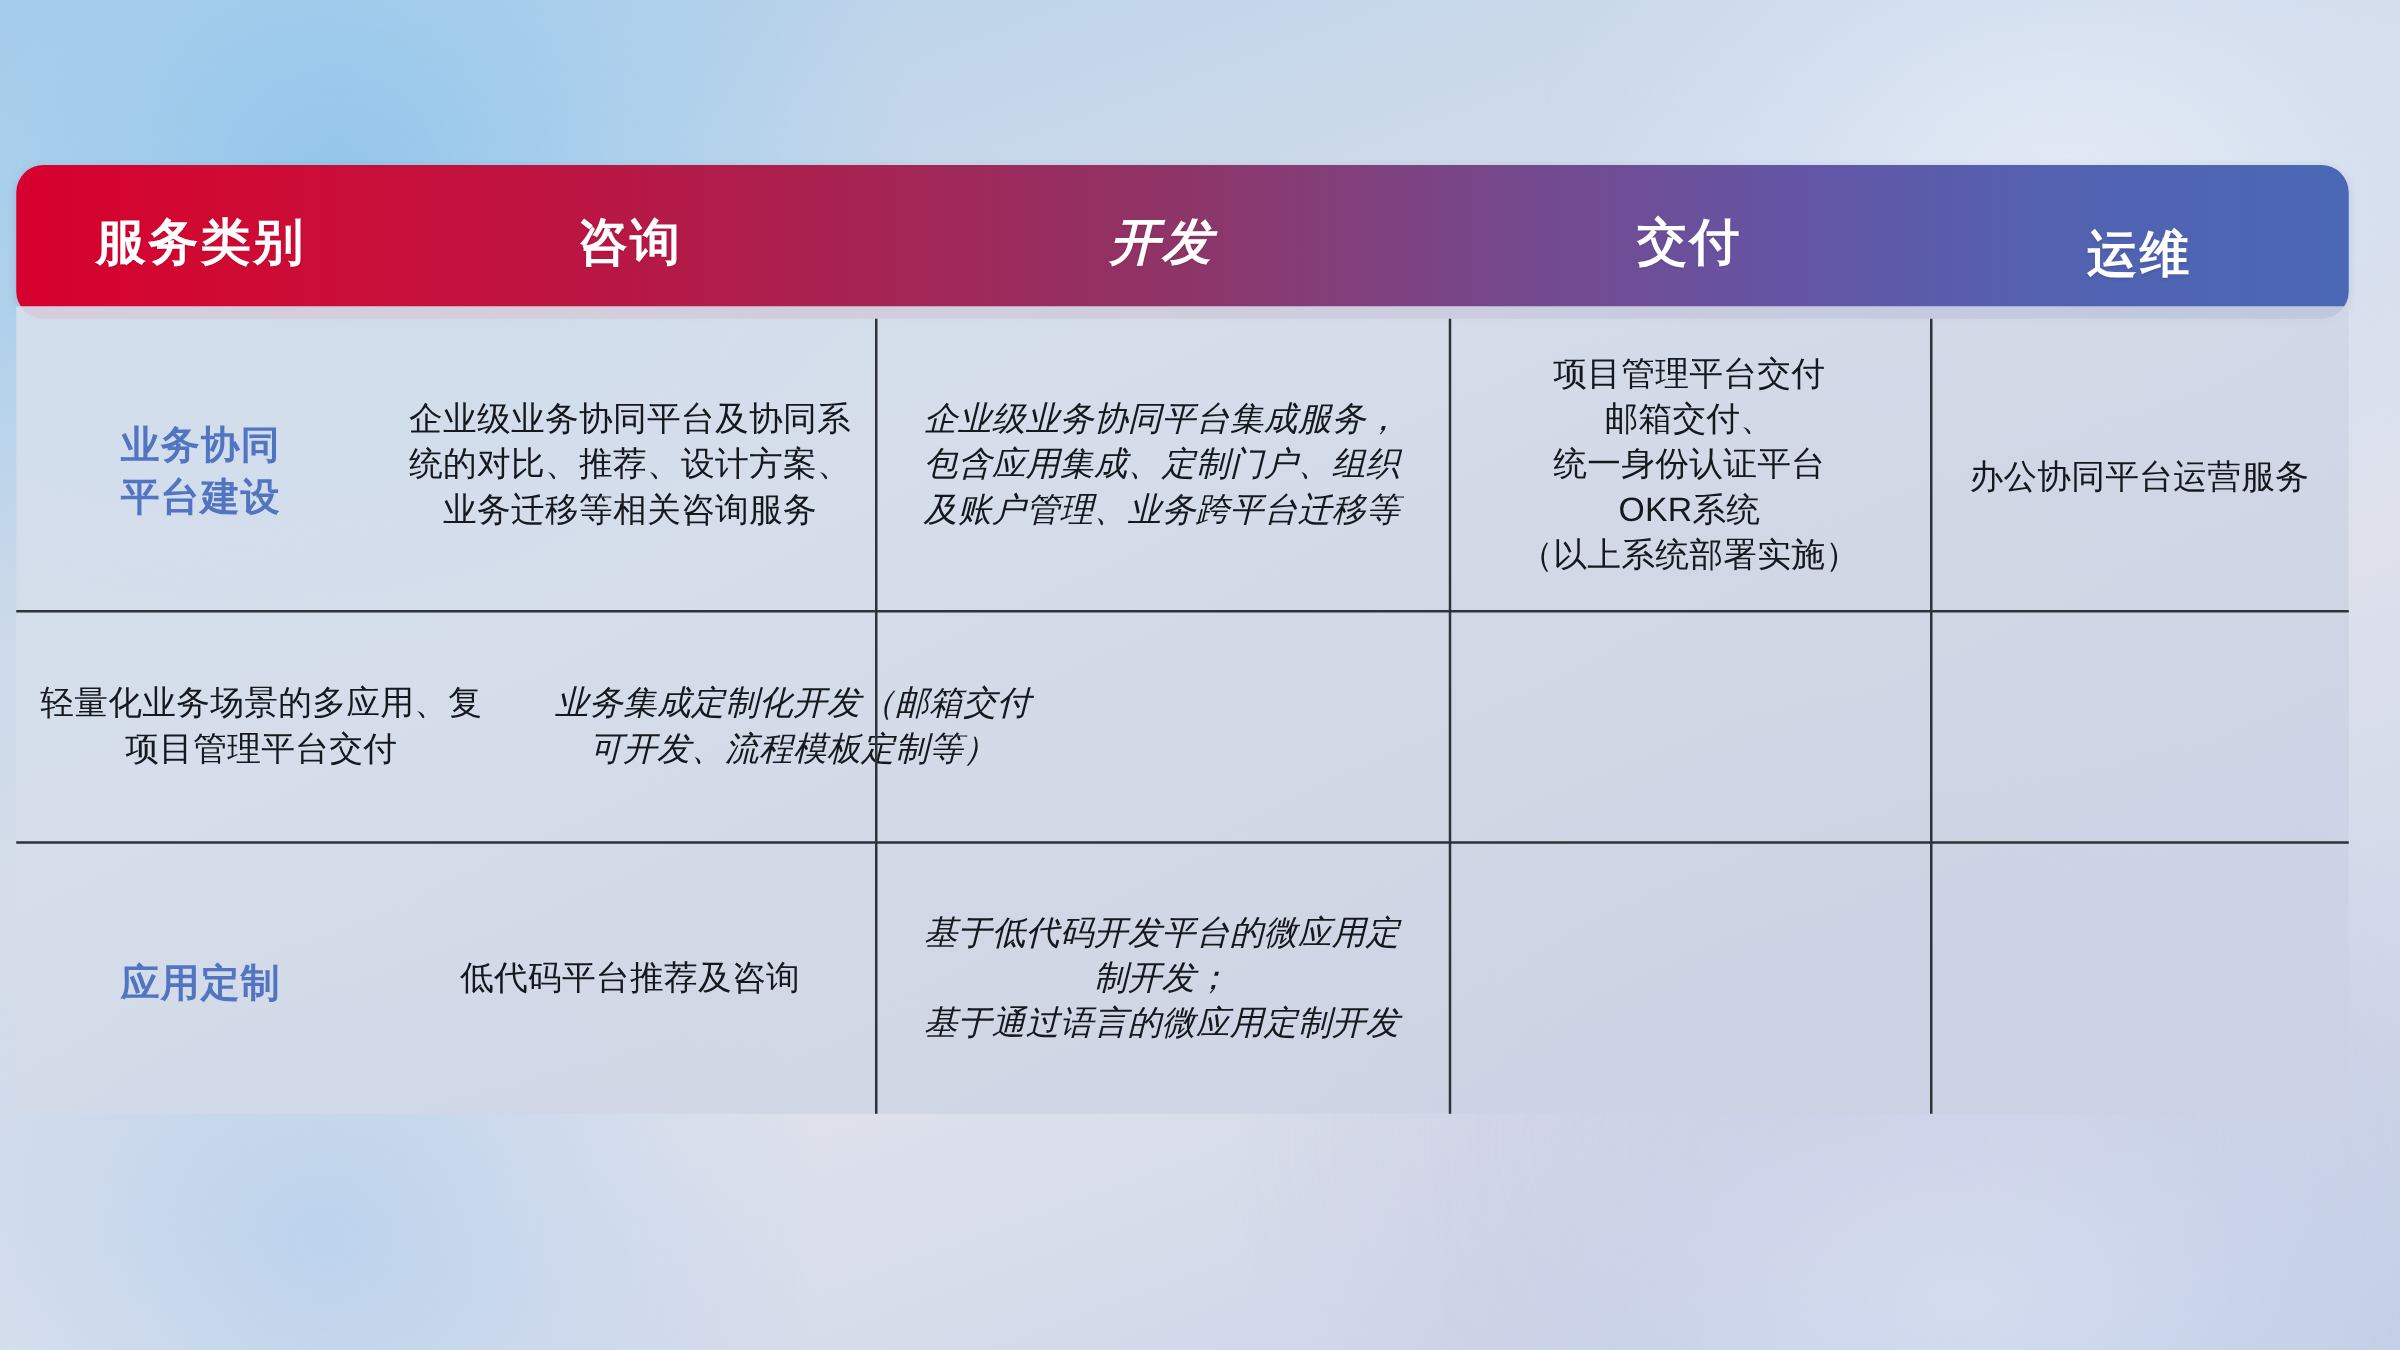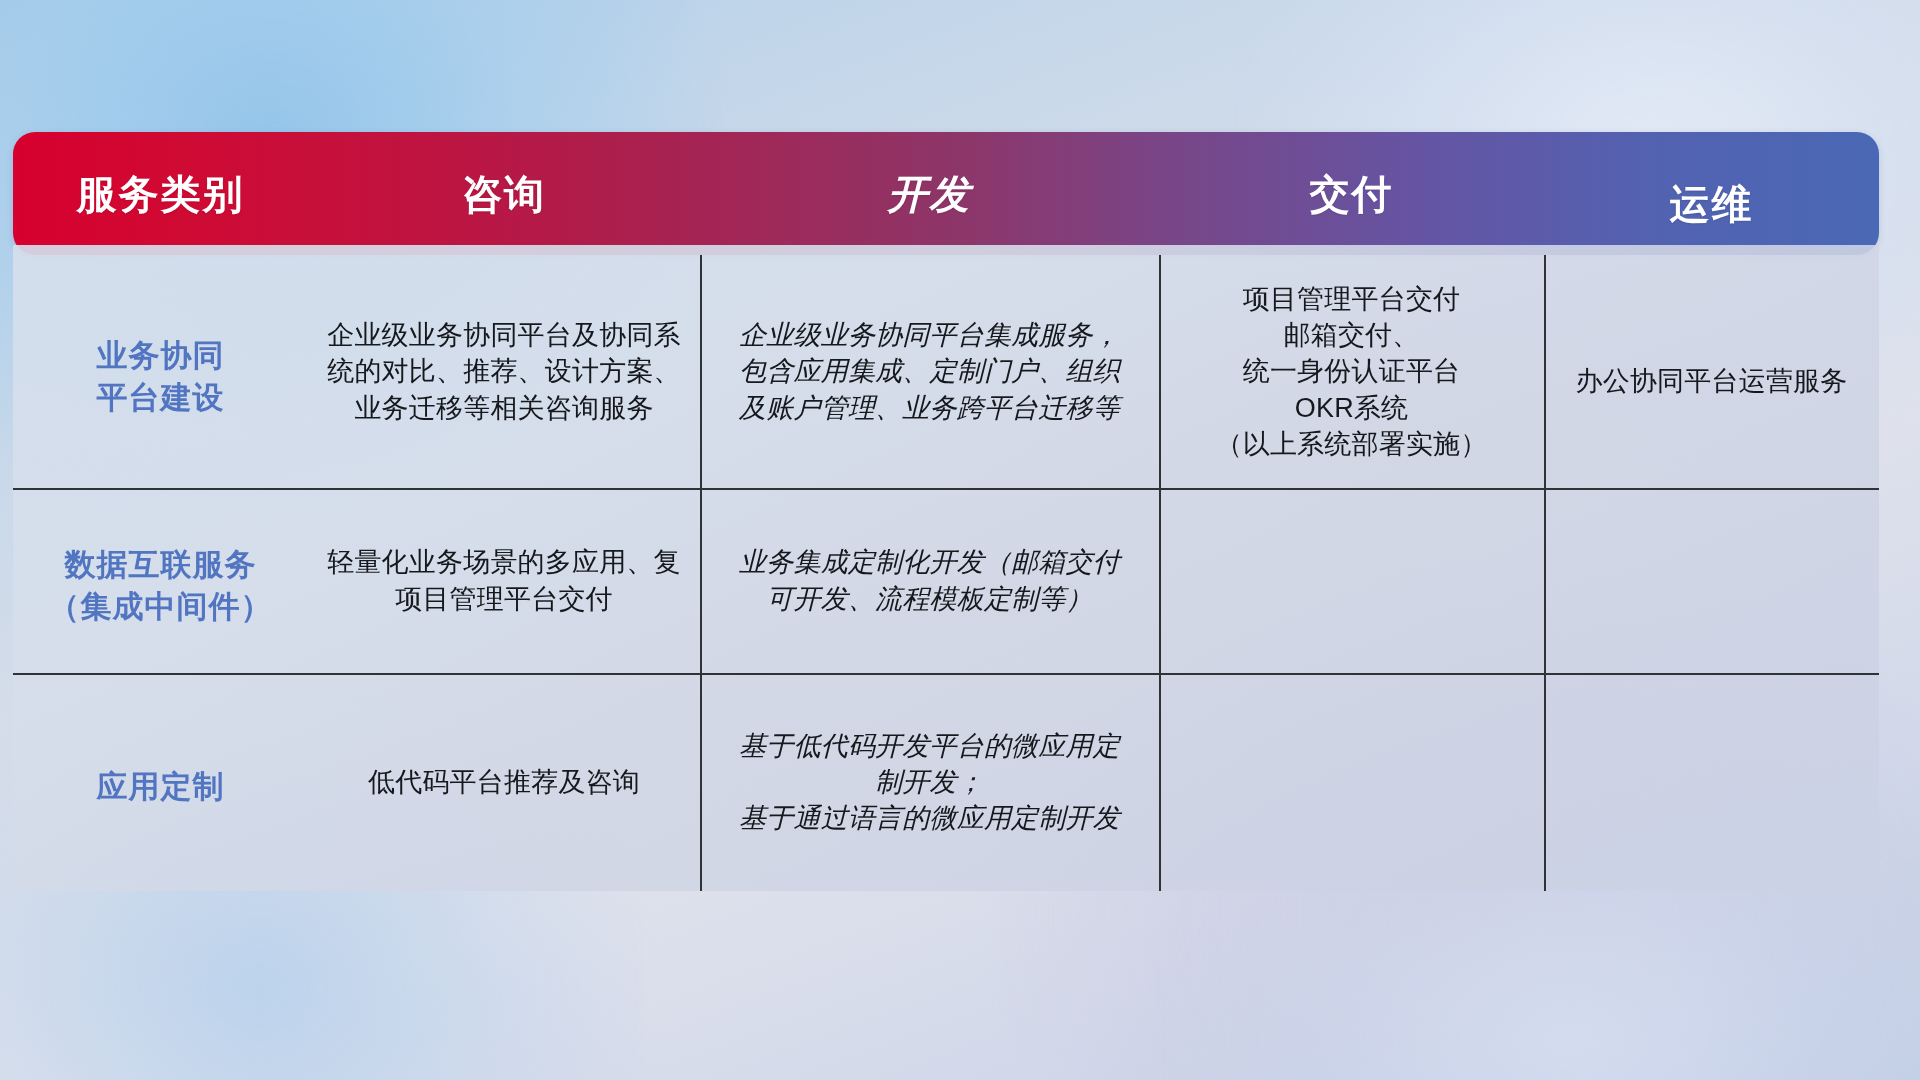--- a/index.html
+++ b/index.html
@@ -194,22 +194,20 @@
 及账户管理、业务跨平台迁移等</div>
       <div class="cell c3">项目管理平台交付
 邮箱交付、
 统一身份认证平台
 OKR系统
 （以上系统部署实施）</div>
       <div class="cell c4">办公协同平台运营服务</div>
     </div>
 
     <div class="row r1">
-      <div class="cell label c0">数据互联服务
-（集成中间件）</div>
       <div class="cell c1">轻量化业务场景的多应用、复
 项目管理平台交付</div>
       <div class="cell c2">业务集成定制化开发（邮箱交付
 可开发、流程模板定制等）</div>
       <div class="cell c3"></div>
       <div class="cell c4"></div>
     </div>
 
     <div class="row r2">
       <div class="cell label c0">应用定制</div>

